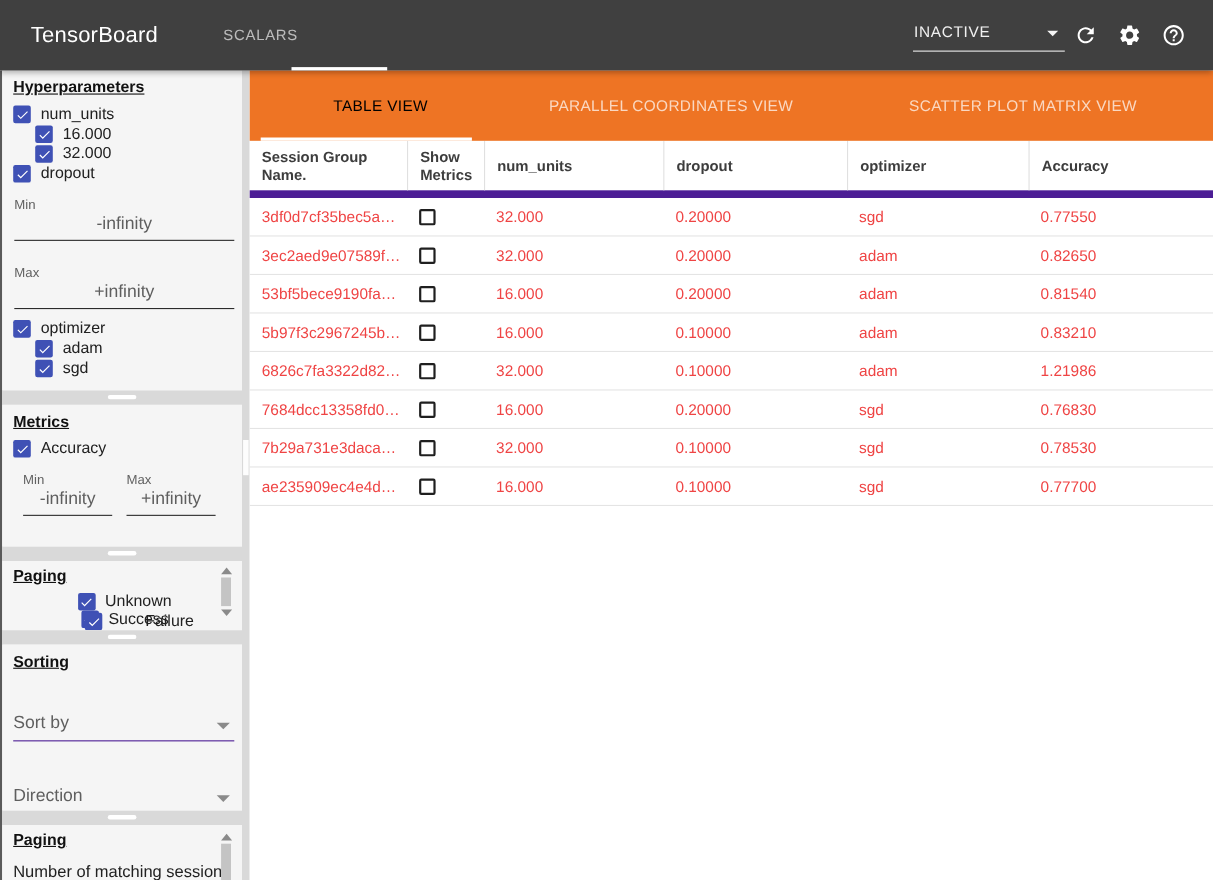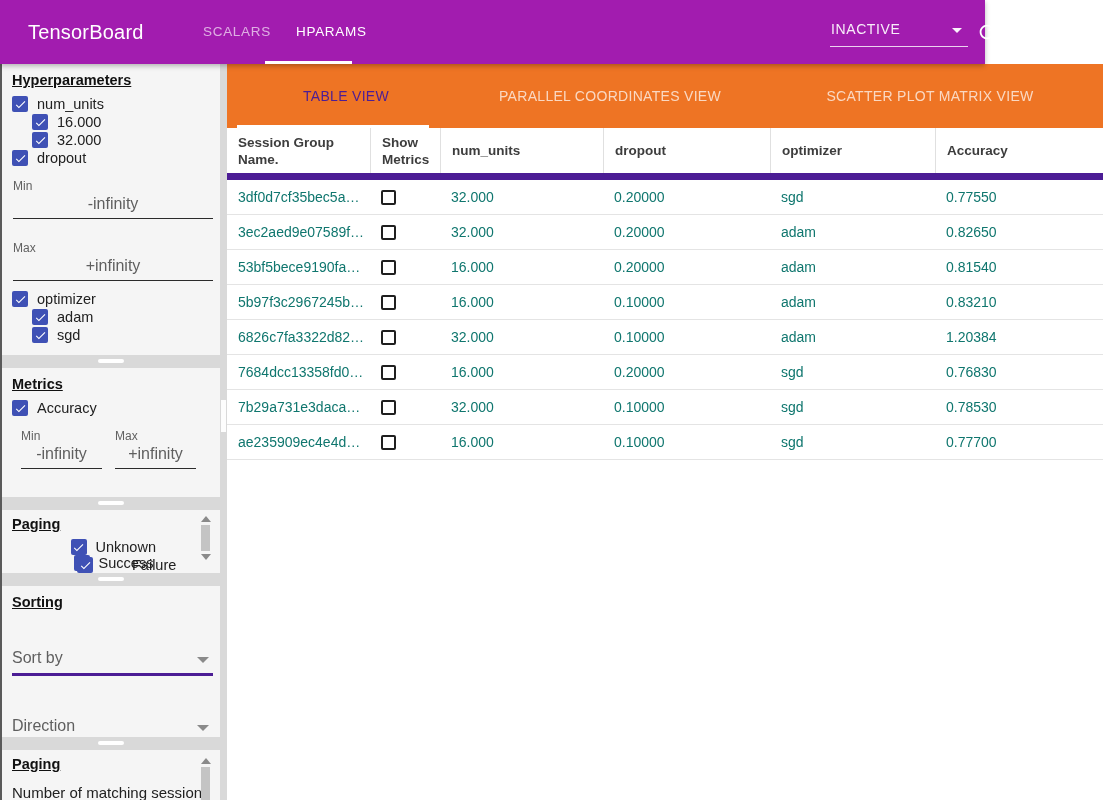--- a/index.html
+++ b/index.html
@@ -3,22 +3,22 @@
 <meta charset="utf-8">
 <style>
   * { box-sizing: border-box; margin: 0; padding: 0; }
   html,body { width:1103px; height:800px; }
   body {
     position: relative; overflow: hidden; background: #fff;
     font-family: "Liberation Sans", sans-serif; color: #212121;
   }
   
   .toolbar {
-    position: absolute; left:0; top:0; width:985px; height:64px;
-    background:#a21caf; z-index:30; box-shadow: 0 2px 5px rgba(0,0,0,0.28); text-align: right;
+    position: absolute; left:0; top:0; width:1103px; height:64px;
+    background:#404040; z-index:30; box-shadow: 0 2px 5px rgba(0,0,0,0.28); text-align: right;
   }
   .logo { position:absolute; left:28px; top:0; height:64px; line-height:64px;
     color:#fff; font-size:20px; font-weight:500; letter-spacing:0.2px; }
   .tb-tab { position:absolute; top:0; height:64px; line-height:64px; color:rgba(255,255,255,0.65);
     font-size:13.5px; font-weight:500; letter-spacing:0.7px; cursor:pointer; }
   .tb-tab.active { color:#fff; }
   .tb-tab.scalars { left:203px; }
   .tb-tab.hparams { left:296px; }
   .tb-tab-underline { position:absolute; left:265px; top:61px; width:87px; height:3px; background:#fff; }
   .runbox { position:absolute; left:830px; top:15px; width:138px; height:32px;
@@ -69,53 +69,52 @@
   .status-pair { display:flex; align-items:center; margin-right:6px; }
   .status-pair.w85 { width:86px; }
   .status-pair.w72 { width:73px;gap:30px; }
   .mini-sb { position:absolute; right:8px; width:13px; }
   .sb-up, .sb-down { width:0; height:0; margin:0 auto;
     border-left:5px solid transparent; border-right:5px solid transparent; }
   .sb-up { border-bottom:6px solid #8a8a8a; }
   .sb-down { border-top:6px solid #8a8a8a; }
   .sb-thumb { width:9px; margin:3px auto; background:#c4c4c4; }
   .select-field { position:relative; margin:0 0 0 10px; width:201px;
-    border-bottom:3px solid #4c1d95; padding-bottom:6px; cursor:pointer; }
+    border-bottom:1px solid #4c1d95; padding-bottom:6px; cursor:pointer; }
   .select-field .svalue { font-size:16px; color:#5f5f5f; }
   .select-field .sarrow { position:absolute; right:4px; top:8px; width:0; height:0;
     border-left:6px solid transparent; border-right:6px solid transparent;
     border-top:6px solid #8a8a8a; }
   .sel-sortby { margin-top:32px; }
   .sel-direction { margin-top:41px; }
   .paging-text { margin:4px 0 0 10px; width:192px; font-size:15px; line-height:19px; color:#212121; }
 
   
   .main { position:absolute; left:227px; top:64px; width:876px; height:736px; background:#fff; }
   .view-tabs { position:relative; width:876px; height:64px; background:#ee7424; }
   .vtab { position:absolute; top:0; height:64px; line-height:64px; transform:translateX(-50%);
     color:rgba(255,255,255,0.72); font-size:14px; letter-spacing:0.3px; cursor:pointer; white-space:nowrap; }
-  .vtab.active { color:#4c1d95; }
+  .vtab.active { color:#000000; }
   .vtab-underline { position:absolute; left:10px; bottom:0; width:192px; height:3px; background:#fff; }
   .grid6 { display:grid; grid-template-columns:143px 70px 163px 167px 165px 1fr; }
   .thead { height:52px; border-bottom:7px solid #4c1d95; }
   .thead .hcell { display:flex; align-items:center; padding-left:11px; padding-right:6px;
     font-size:13.5px; font-weight:700; color:#3d3d3d; line-height:17px; }
   .thead .hcell + .hcell { border-left:1px solid #e0e0e0; }
   .trow { height:35px; border-bottom:1px solid #e4e4e4; align-items:center; }
-  .trow .cell { padding-left:11px; font-size:14px; color:#0f766e; overflow:hidden; white-space:nowrap; }
+  .trow .cell { padding-left:11px; font-size:14px; color:#ef4444; overflow:hidden; white-space:nowrap; }
   .rowcb { display:inline-block; width:15px; height:15px; border:2px solid #1f1f1f;
     border-radius:2px; background:#fff; cursor:pointer; vertical-align:middle; }
 </style>
 </head>
 <body>
 
 <div class="toolbar">
   <div class="logo">TensorBoard</div>
   <div class="tb-tab scalars">SCALARS</div>
-  <div class="tb-tab hparams active">HPARAMS</div>
   <div class="tb-tab-underline"></div>
   <div class="runbox">
     <span class="val">INACTIVE</span>
     <span class="arrow"></span>
   </div>
   <div class="icon-btn icon-refresh">
     <svg viewBox="0 0 24 24">
         <path d="M17.65 6.35C16.2 4.9 14.21 4 12 4c-4.42 0-7.99 3.58-7.99 8s3.57 8 7.99 8c3.73 0 6.84-2.55 7.73-6h-2.08c-.82 2.33-3.04 4-5.65 4-3.31 0-6-2.69-6-6s2.69-6 6-6c1.66 0 3.14.69 4.22 1.78L13 11h7V4l-2.35 2.35z"></path>
       </svg>
   </div>
@@ -365,21 +364,21 @@
     <div class="cell c-opt">adam</div>
     <div class="cell c-acc">0.83210</div>
   </div>
 
   <div class="trow grid6">
     <div class="cell c-name">6826c7fa3322d82…</div>
     <div class="cell"><span class="rowcb"></span></div>
     <div class="cell c-units">32.000</div>
     <div class="cell c-drop">0.10000</div>
     <div class="cell c-opt">adam</div>
-    <div class="cell c-acc">1.20384</div>
+    <div class="cell c-acc">1.21986</div>
   </div>
 
   <div class="trow grid6">
     <div class="cell c-name">7684dcc13358fd0…</div>
     <div class="cell"><span class="rowcb"></span></div>
     <div class="cell c-units">16.000</div>
     <div class="cell c-drop">0.20000</div>
     <div class="cell c-opt">sgd</div>
     <div class="cell c-acc">0.76830</div>
   </div>

